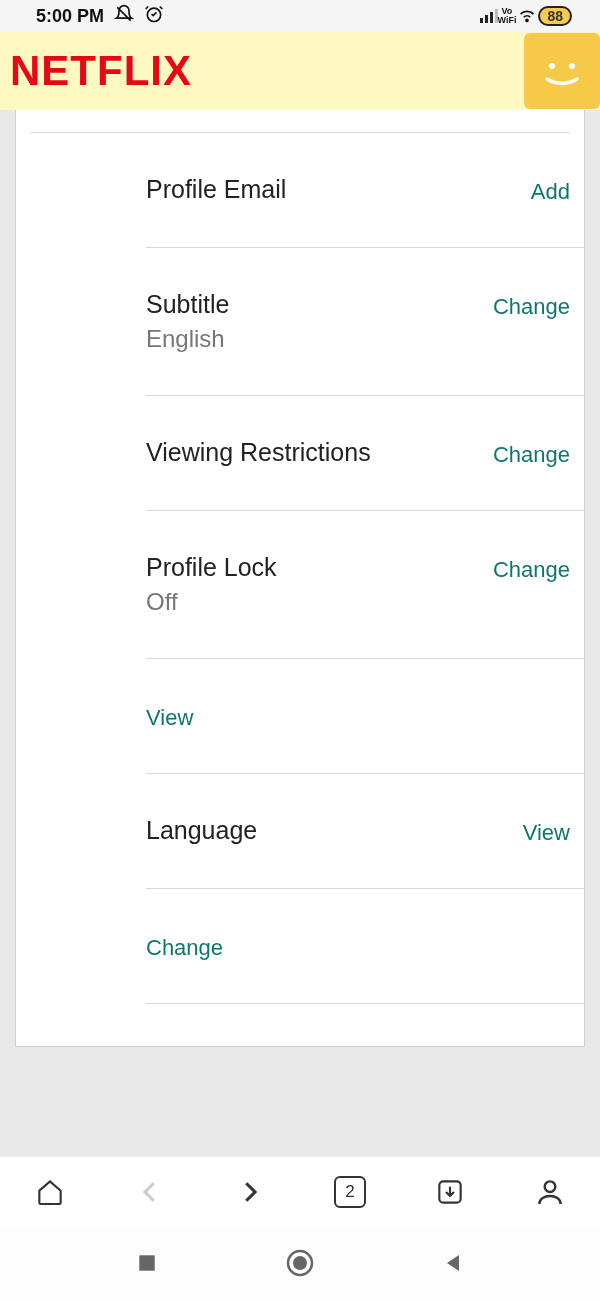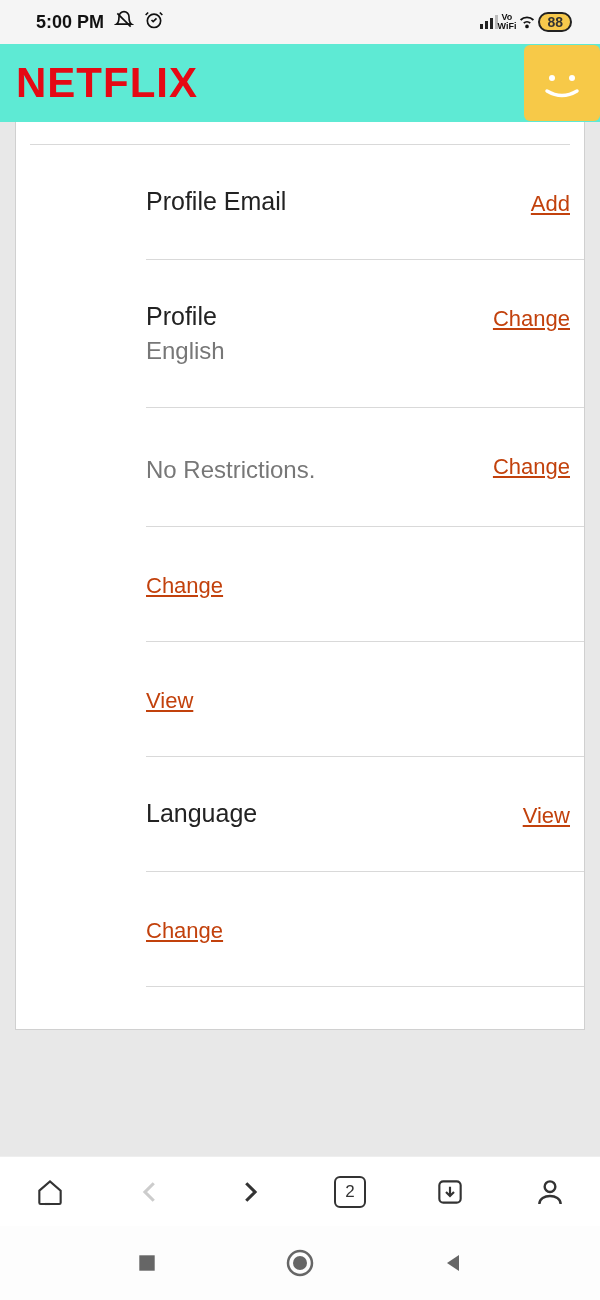--- a/index.html
+++ b/index.html
@@ -5,21 +5,21 @@
   * { margin: 0; padding: 0; box-sizing: border-box; }
   body {
     width: 600px;
     height: 1300px;
     font-family: -apple-system, BlinkMacSystemFont, 'Segoe UI', Helvetica, Arial, sans-serif;
     background: #e8e8e8;
     overflow: hidden;
     position: relative;
   }
   .status-bar {
-    height: 44px;
+    height: 32px;
     background: #f5f5f5;
     display: flex;
     align-items: center;
     justify-content: space-between;
     padding: 0 28px 0 36px;
     font-size: 18px;
     font-weight: 600;
     color: #111;
   }
   .status-left { display: flex; align-items: center; gap: 10px; }
@@ -36,25 +36,25 @@
   .signal-bars { display:inline-flex; align-items:flex-end; gap:2px; }
   .signal-bars span { width:3px; background:#222; }
   .signal-bars span:nth-child(1){height:5px;}
   .signal-bars span:nth-child(2){height:8px;}
   .signal-bars span:nth-child(3){height:11px;}
   .signal-bars span:nth-child(4){height:14px; background:#bbb;}
   .vowifi { font-size:9px; font-weight:700; line-height:9px; text-align:center; }
 
   .app-header {
     height: 78px;
-    background: #5eead4;
+    background: #fef9c3;
     display: flex;
     align-items: center;
     justify-content: space-between;
-    padding: 0 0 0 16px;
+    padding: 0 0 0 10px;
   }
   .netflix-logo {
     color: #e50914;
     font-family: Impact, 'Arial Black', sans-serif;
     font-size: 42px;
     font-weight: 800;
     letter-spacing: 1px;
   }
   .avatar {
     width: 76px;
@@ -97,28 +97,27 @@
     font-size:25px;
     color:#222;
     font-weight:400;
   }
   .setting-sub{
     font-size:24px;
     color:#777;
     margin-top:6px;
   }
   .action-link{
-    color:#c2410c;
+    color:#0f766e;
     font-size:22px;
     background:none;
     border:none;
     cursor:pointer;
     padding-top:4px;
     white-space:nowrap;
-    text-decoration:underline;
   }
   .peek-row{
     padding-top:42px;
     font-size:25px;
     color:#222;
   }
   .cutoff{
     height:14px;
     overflow:hidden;
   }
@@ -230,34 +229,38 @@
 
       <div class="setting-row">
         <div>
           <div class="setting-title">Profile Email</div>
         </div>
         <button class="action-link">Add</button>
       </div>
 
       <div class="setting-row">
         <div>
-          <div class="setting-title">Profile</div>
+          <div class="setting-title">Subtitle</div>
           <div class="setting-sub">English</div>
         </div>
         <button class="action-link">Change</button>
       </div>
 
       <div class="setting-row">
         <div>
-          <div class="setting-sub">No Restrictions.</div>
+          <div class="setting-title">Viewing Restrictions</div>
         </div>
         <button class="action-link">Change</button>
       </div>
 
       <div class="setting-row">
+        <div>
+          <div class="setting-title">Profile Lock</div>
+          <div class="setting-sub">Off</div>
+        </div>
         <button class="action-link">Change</button>
       </div>
 
       <div class="setting-row">
         <button class="action-link">View</button>
       </div>
 
       <div class="setting-row">
         <div>
           <div class="setting-title">Language</div>

